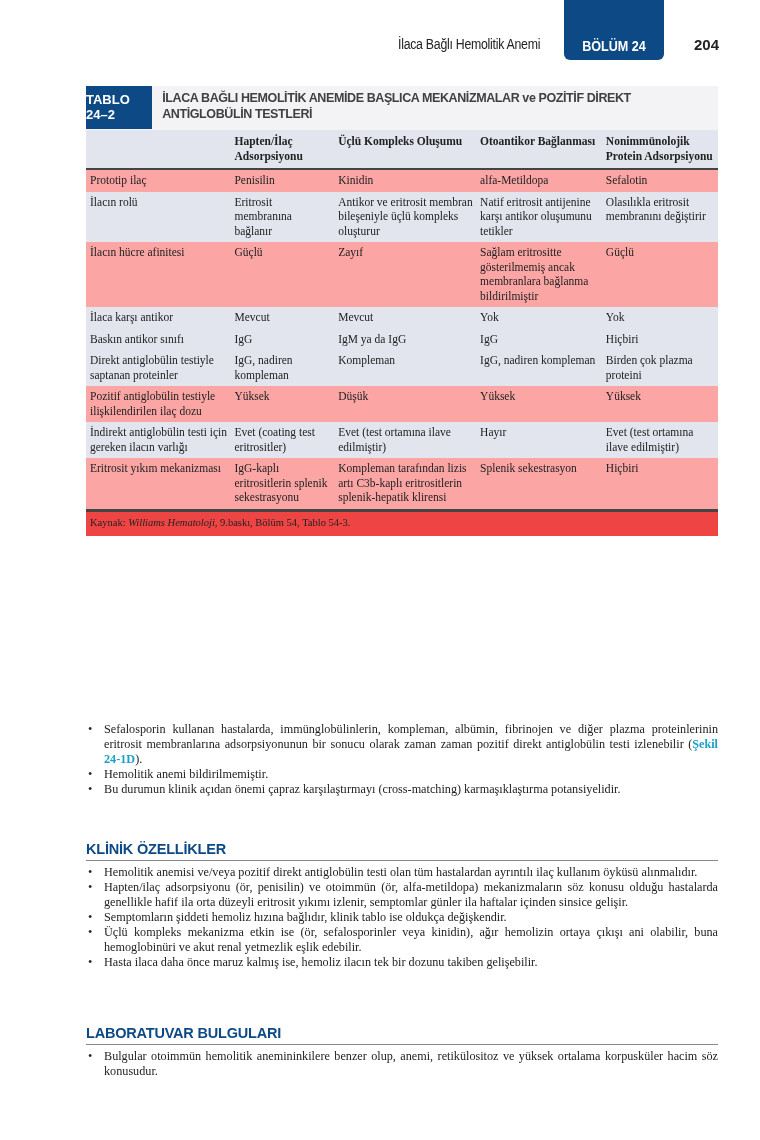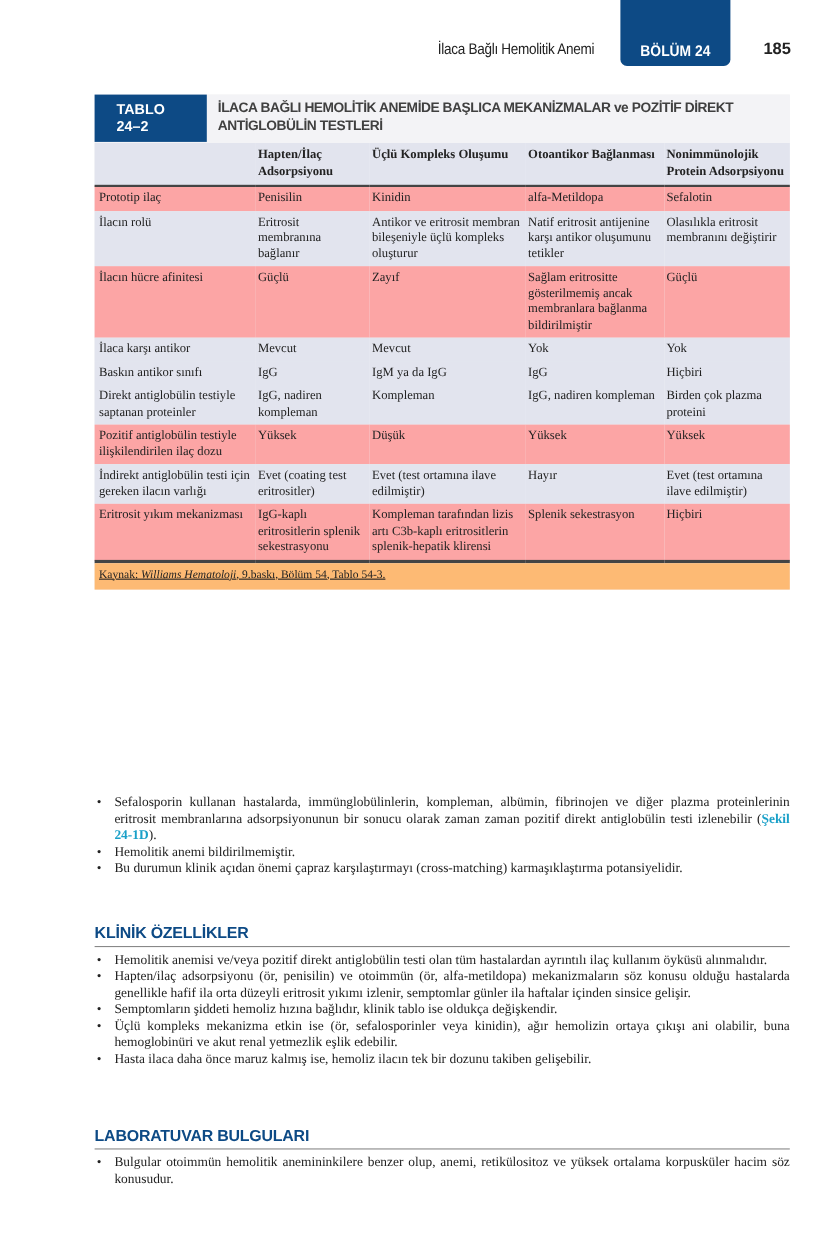--- a/index.html
+++ b/index.html
@@ -4,48 +4,48 @@
 <style>
   html,body{margin:0;padding:0;}
   body{width:760px;height:1140px;background:#fff;position:relative;overflow:hidden;font-family:"Liberation Serif",serif;color:#222;}
   .hdr-title{position:absolute;left:398px;top:36px;font-family:"Liberation Sans",sans-serif;font-size:14px;color:#222;letter-spacing:-0.3px;transform:scaleX(0.88);transform-origin:left;}
   .hdr-tab{position:absolute;left:564px;top:0;width:100px;height:60px;background:#0d4a85;border-radius:0 0 6px 6px;}
   .hdr-tab span{position:absolute;left:0;right:0;bottom:6px;text-align:center;color:#fff;font-family:"Liberation Sans",sans-serif;font-weight:bold;font-size:14px;transform:scaleX(0.9);}
   .hdr-page{position:absolute;left:694px;top:36px;font-family:"Liberation Sans",sans-serif;font-weight:bold;font-size:15px;}
 
   .table-box{position:absolute;left:86px;top:86px;width:632px;background:#f3f3f6;}
   .tbl-caption{display:flex;align-items:flex-start;padding:0;height:44px;background:#f3f3f6;}
-  .tbl-label{background:#0d4a85;color:#fff;font-family:"Liberation Sans",sans-serif;font-weight:bold;font-size:13px;padding:6px 20px;width:74px;height:31px;transform-origin:left;}
+  .tbl-label{background:#0d4a85;color:#fff;font-family:"Liberation Sans",sans-serif;font-weight:bold;font-size:13px;padding:6px 0;width:74px;height:31px;transform-origin:left;}
   .tbl-title{font-family:"Liberation Sans",sans-serif;font-weight:bold;font-size:12.5px;color:#404040;padding:4px 0 0 10px;line-height:16px;letter-spacing:-0.4px;}
   table{border-collapse:collapse;width:632px;font-size:11.5px;line-height:14.5px;}
   th{font-weight:bold;text-align:left;vertical-align:top;padding:4px 4px 5px 2px;color:#222;}
   thead tr{background:#e2e4ee;border-bottom:2px solid #444;}
   td{vertical-align:top;padding:3px 4px 4px 2px;}
   tr.band{background:#e2e4ee;}
   tr.plain{background:#fca5a5;margin-top:12px;}
   tbody tr:last-child{border-bottom:3px solid #444;}
   .c0{width:144px;padding-left:4px;} .c1{width:100px;} .c2{width:142px;} .c3{width:124px;} .c4{width:110px;}
-  .source{font-size:10.5px;padding:5px 4px 8px 4px;background:#fdba74;text-decoration:underline;}
+  .source{font-size:10.5px;padding:5px 4px 8px 4px;background:#ef4444;}
   .source i{font-style:italic;}
 
   .sec{position:absolute;left:86px;width:632px;}
   .sec h2{margin:0;font-family:"Liberation Sans",sans-serif;font-weight:bold;font-size:14.5px;color:#0d4a85;padding-bottom:3px;border-bottom:1.5px solid #888;letter-spacing:-0.2px;}
   .sec ul{margin:4px 0 0 0;padding:0 0 0 18px;list-style:none;}
   .sec li{position:relative;font-size:12.2px;line-height:15px;text-align:justify;margin:0;}
   .sec li::before{content:"\2022";position:absolute;left:-16px;top:0;}
   .link{color:#1aa0c8;font-weight:bold;}
 </style>
 </head>
 <body>
 
 <div class="hdr-title">İlaca Bağlı Hemolitik Anemi</div>
 <div class="hdr-tab">
     <span>BÖLÜM 24</span>
   </div>
-<div class="hdr-page">185</div>
+<div class="hdr-page">204</div>
 
 <div class="table-box">
   <div class="tbl-caption">
     <div class="tbl-label">TABLO 24–2</div>
     <div class="tbl-title">İLACA BAĞLI HEMOLİTİK ANEMİDE BAŞLICA MEKANİZMALAR ve POZİTİF DİREKT ANTİGLOBÜLİN TESTLERİ</div>
   </div>
   <table>
     <thead>
       <tr>
         <th class="c0"></th>

